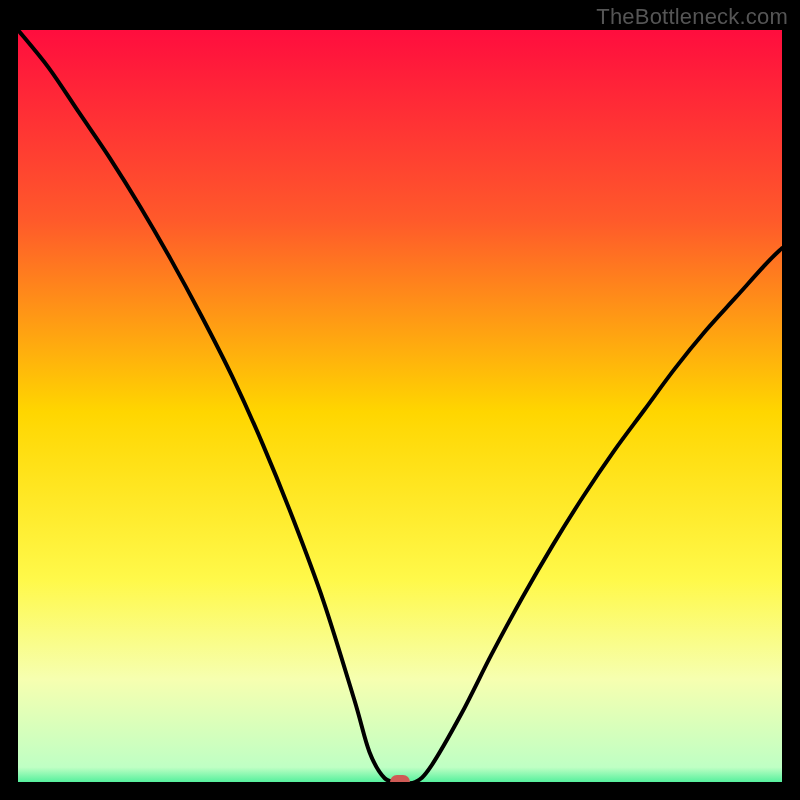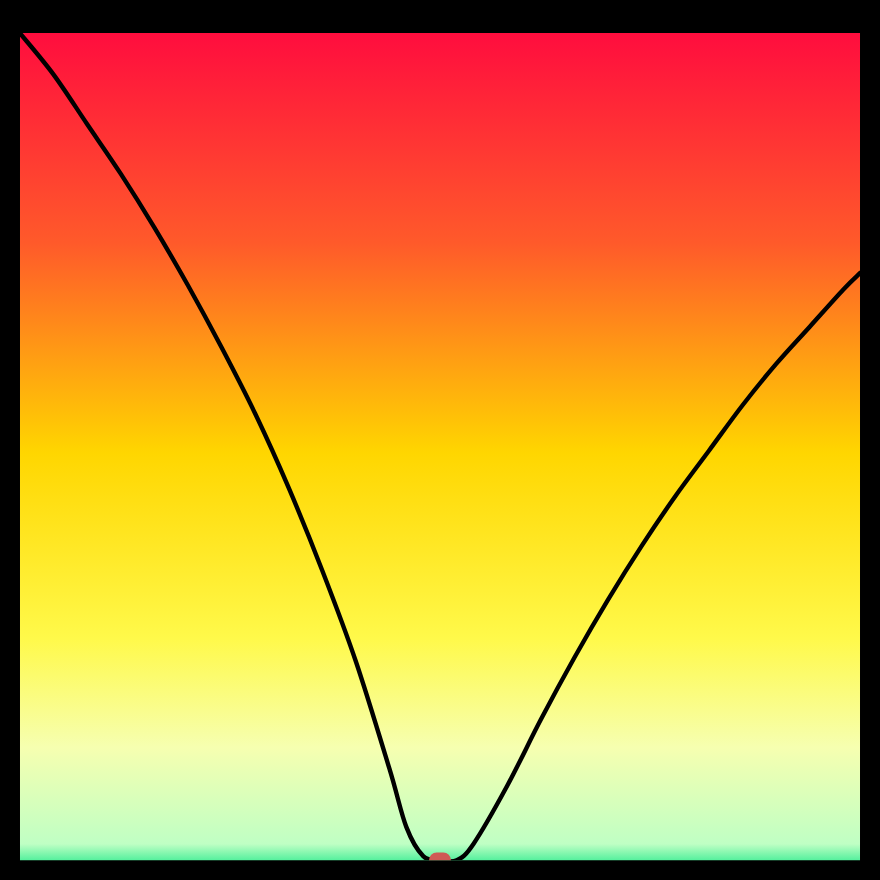--- a/index.html
+++ b/index.html
@@ -55,20 +55,21 @@
     background: #cf5a55;
     transform: translate(-50%, -50%);
     z-index: 15;
   }
 </style>
 </head>
 <body>
 
 <div class="frame">
 
+  <div class="watermark">TheBottleneck.com</div>
 
   <div class="plot-area">
 
     <svg class="gradient" viewBox="0 0 100 100" preserveAspectRatio="none">
       <defs>
         <linearGradient id="bg-grad" x1="0" y1="0" x2="0" y2="1">
             <stop offset="0%" stop-color="#ff0d3e"></stop>
             <stop offset="25%" stop-color="#ff5a2a"></stop>
             <stop offset="50%" stop-color="#ffd600"></stop>
             <stop offset="72%" stop-color="#fff94a"></stop>

